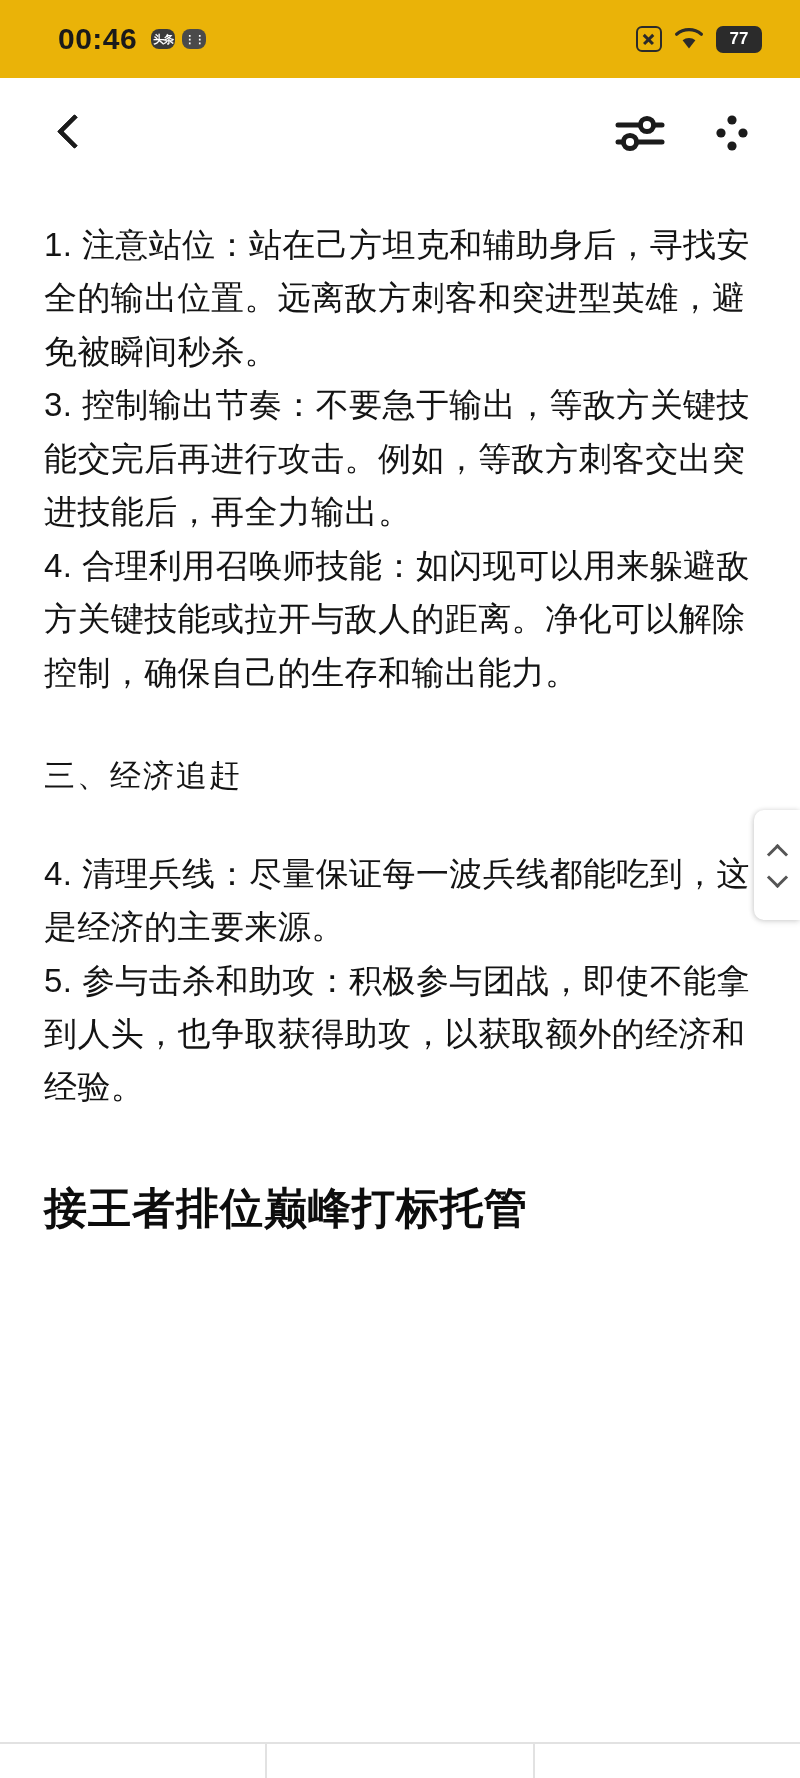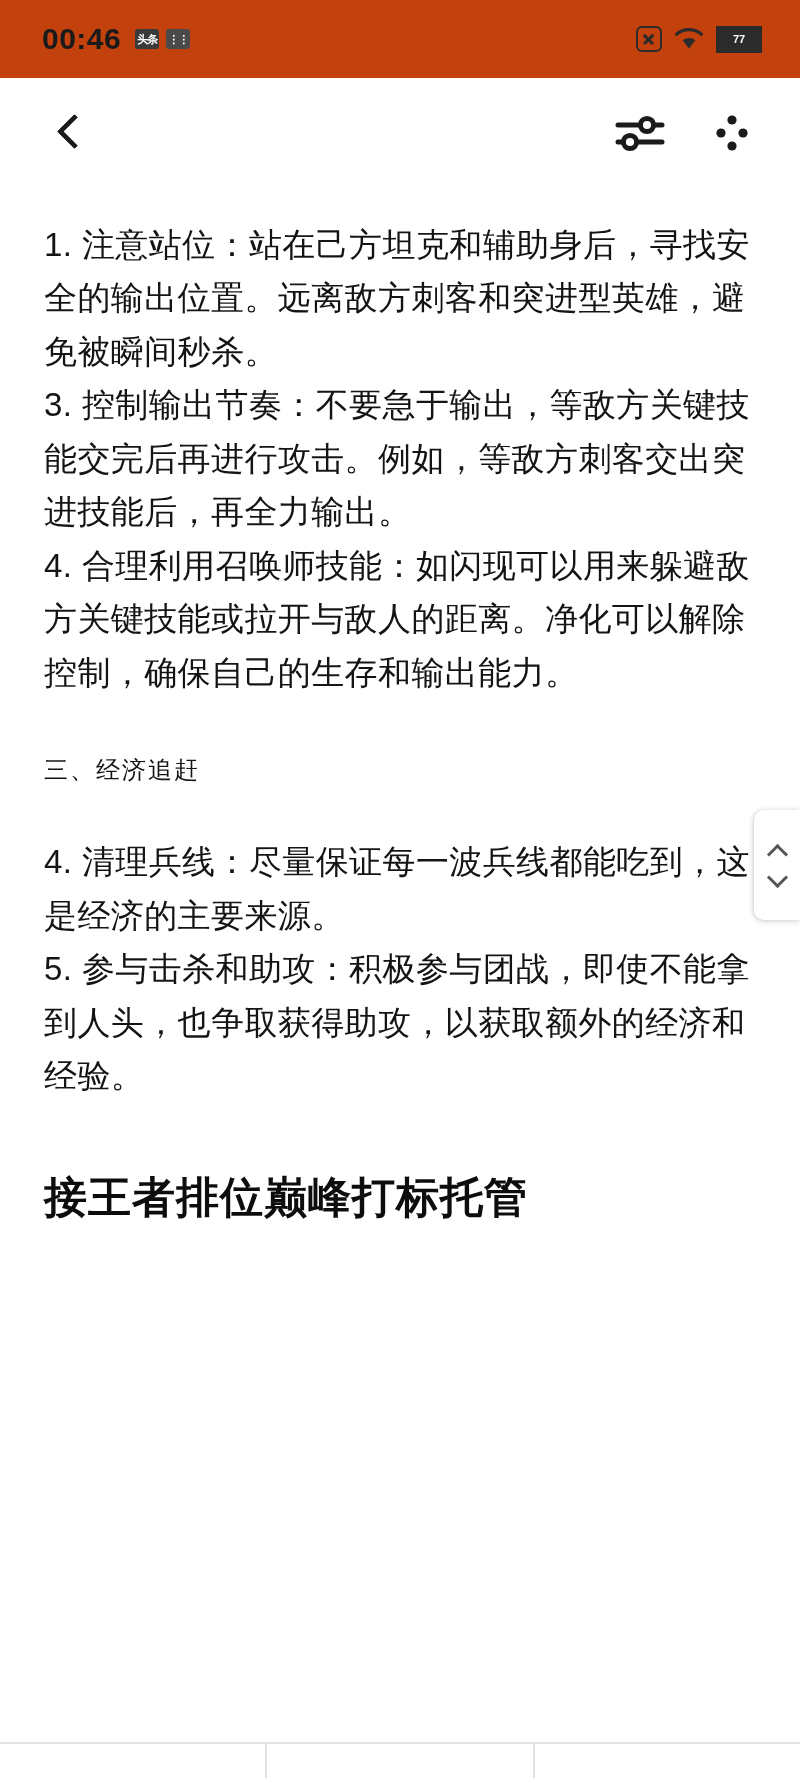--- a/index.html
+++ b/index.html
@@ -18,39 +18,39 @@
     display: flex;
     flex-direction: column;
   }
 
   
   .statusbar {
     height: 78px;
     flex: 0 0 78px;
     display: flex;
     align-items: center;
-    padding: 0 38px 0 42px;
-    background: #c2410c;
+    padding: 0 38px 0 58px;
+    background: #eab308;
   }
   .status-clock {
     font-size: 30px;
     font-weight: 700;
     letter-spacing: 0.5px;
     color: #1a1a1a;
   }
   .status-left-icons {
     display: flex;
     align-items: center;
     gap: 7px;
     margin-left: 14px;
   }
   .badge-sq {
     width: 24px;
     height: 20px;
-    border-radius: 3px;
+    border-radius: 8px;
     background: #3a3a3a;
     color: #fff;
     font-size: 11px;
     line-height: 20px;
     text-align: center;
     font-weight: 700;
     letter-spacing: -1px;
     overflow: hidden;
   }
   .badge-sq.alt { background: #4a4a4a; }
@@ -72,24 +72,24 @@
     left: 4px; top: 9.5px;
     width: 13px; height: 2.5px;
     background: #2b2b2b;
   }
   .icon-x:before { transform: rotate(45deg); }
   .icon-x:after { transform: rotate(-45deg); }
 
   .icon-wifi { width: 30px; height: 24px; position: relative; }
   .batt {
     width: 46px; height: 27px;
-    border-radius: 0;
+    border-radius: 7px;
     background: #2b2b2b;
     color: #ffffff;
-    font-size: 11px;
+    font-size: 17px;
     font-weight: 700;
     display: flex;
     align-items: center;
     justify-content: center;
     letter-spacing: 0px;
   }
 
   
   .appbar {
     height: 110px;
@@ -128,21 +128,21 @@
     position: relative;
   }
   .para {
     font-size: 33px;
     line-height: 1.62;
     color: #141414;
     letter-spacing: 0.4px;
     font-weight: 400;
   }
   .section-head {
-    font-size: 24px;
+    font-size: 31px;
     line-height: 1.6;
     color: #141414;
     letter-spacing: 2px;
     margin: 52px 0 46px 0;
     font-weight: 400;
   }
   .bigtitle {
     font-size: 43px;
     font-weight: 700;
     color: #0d0d0d;

